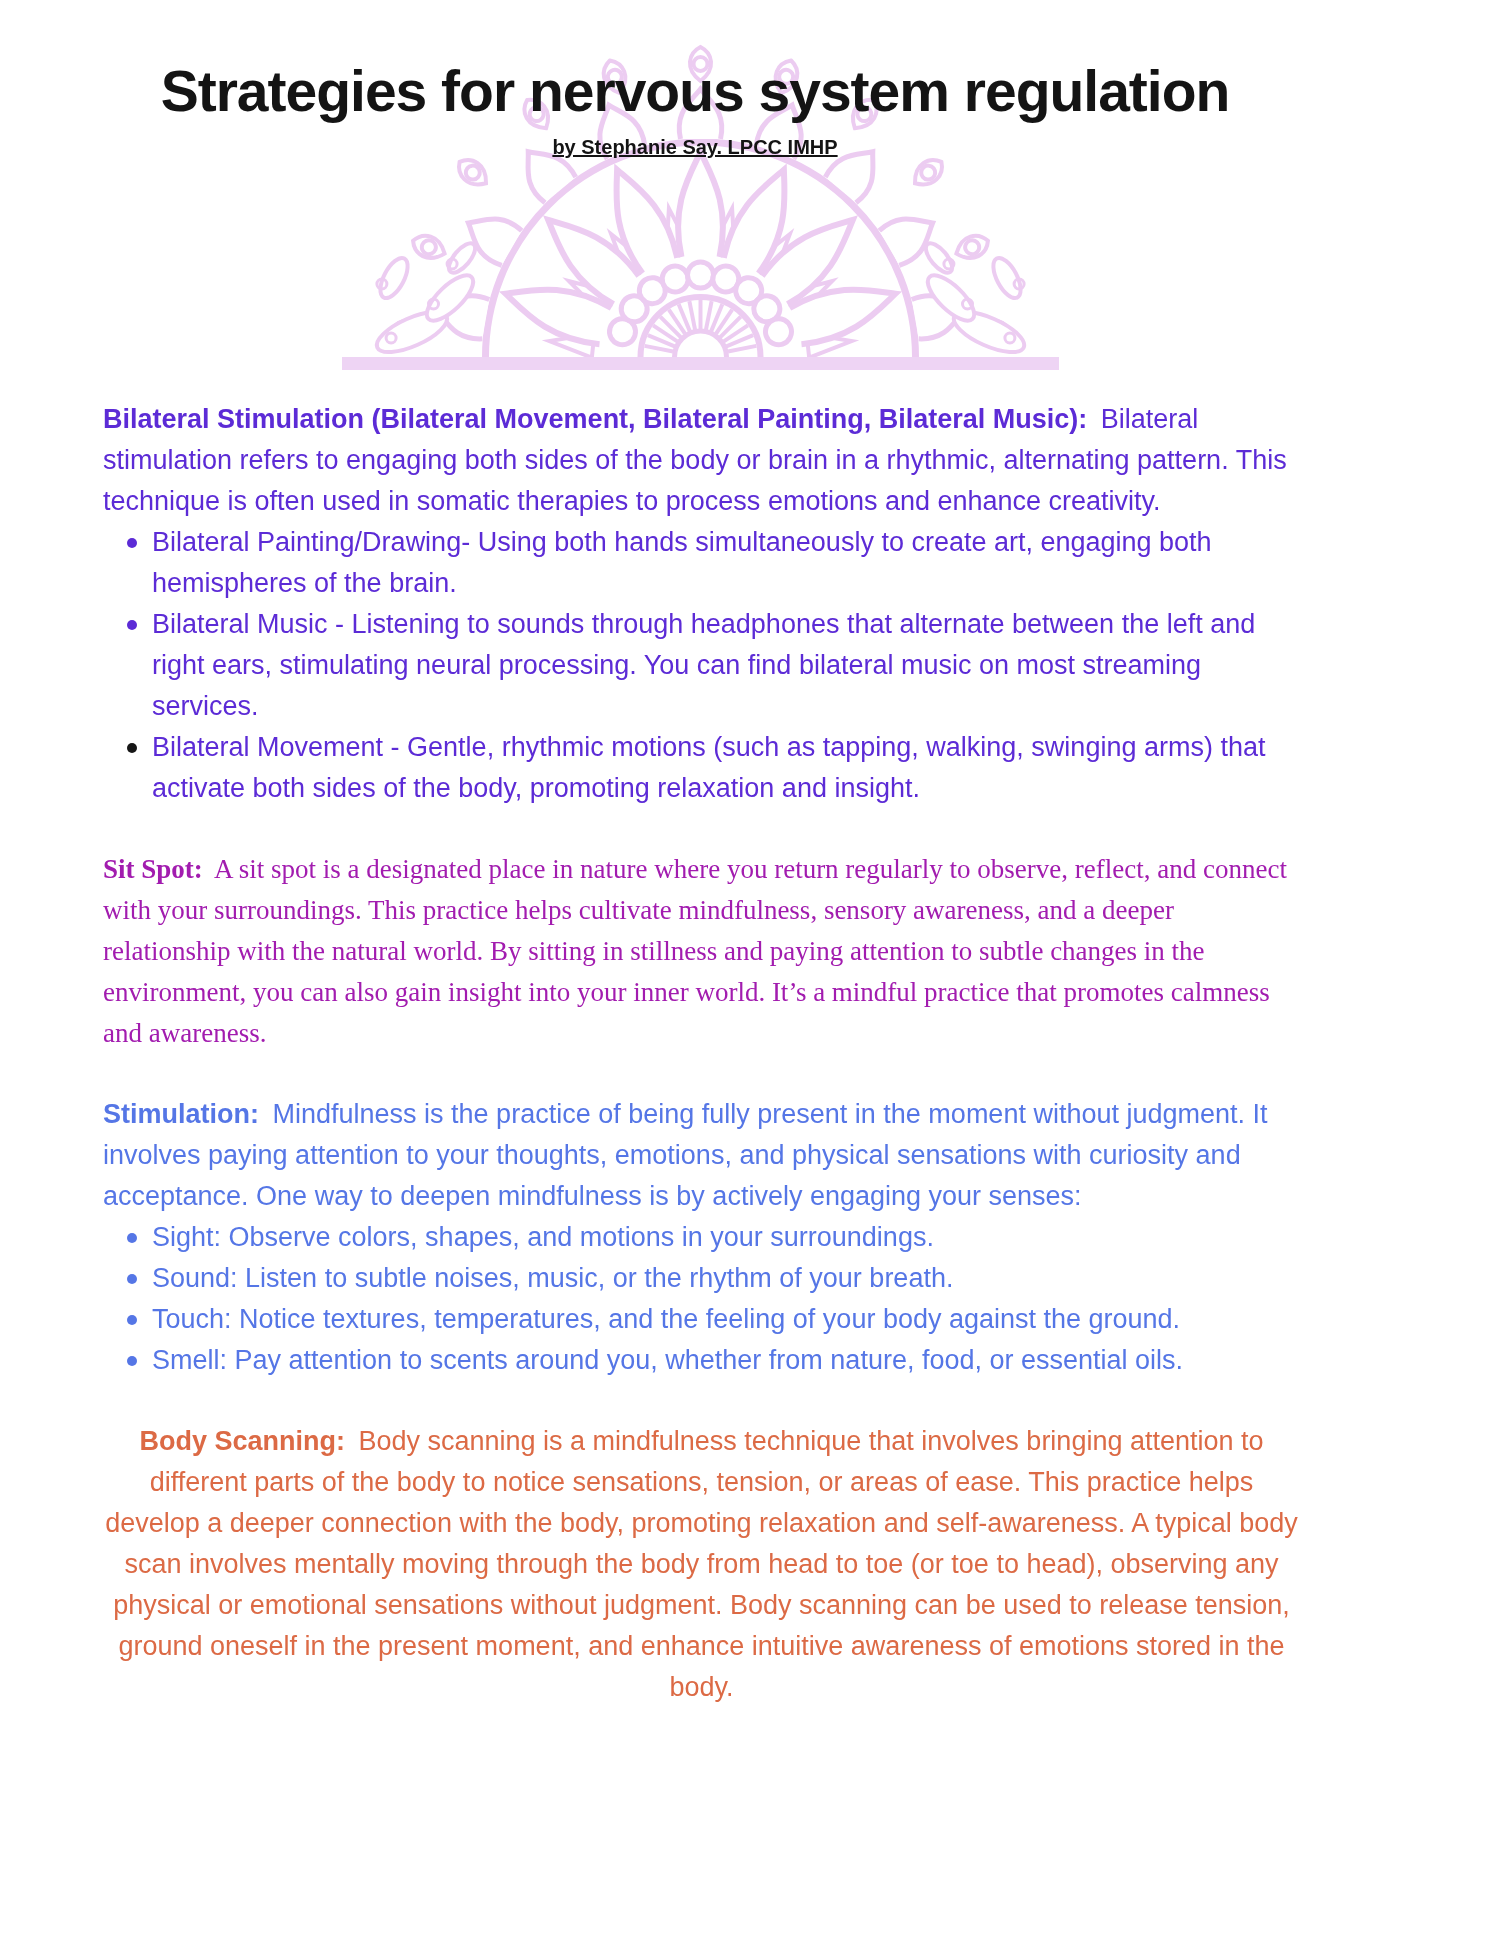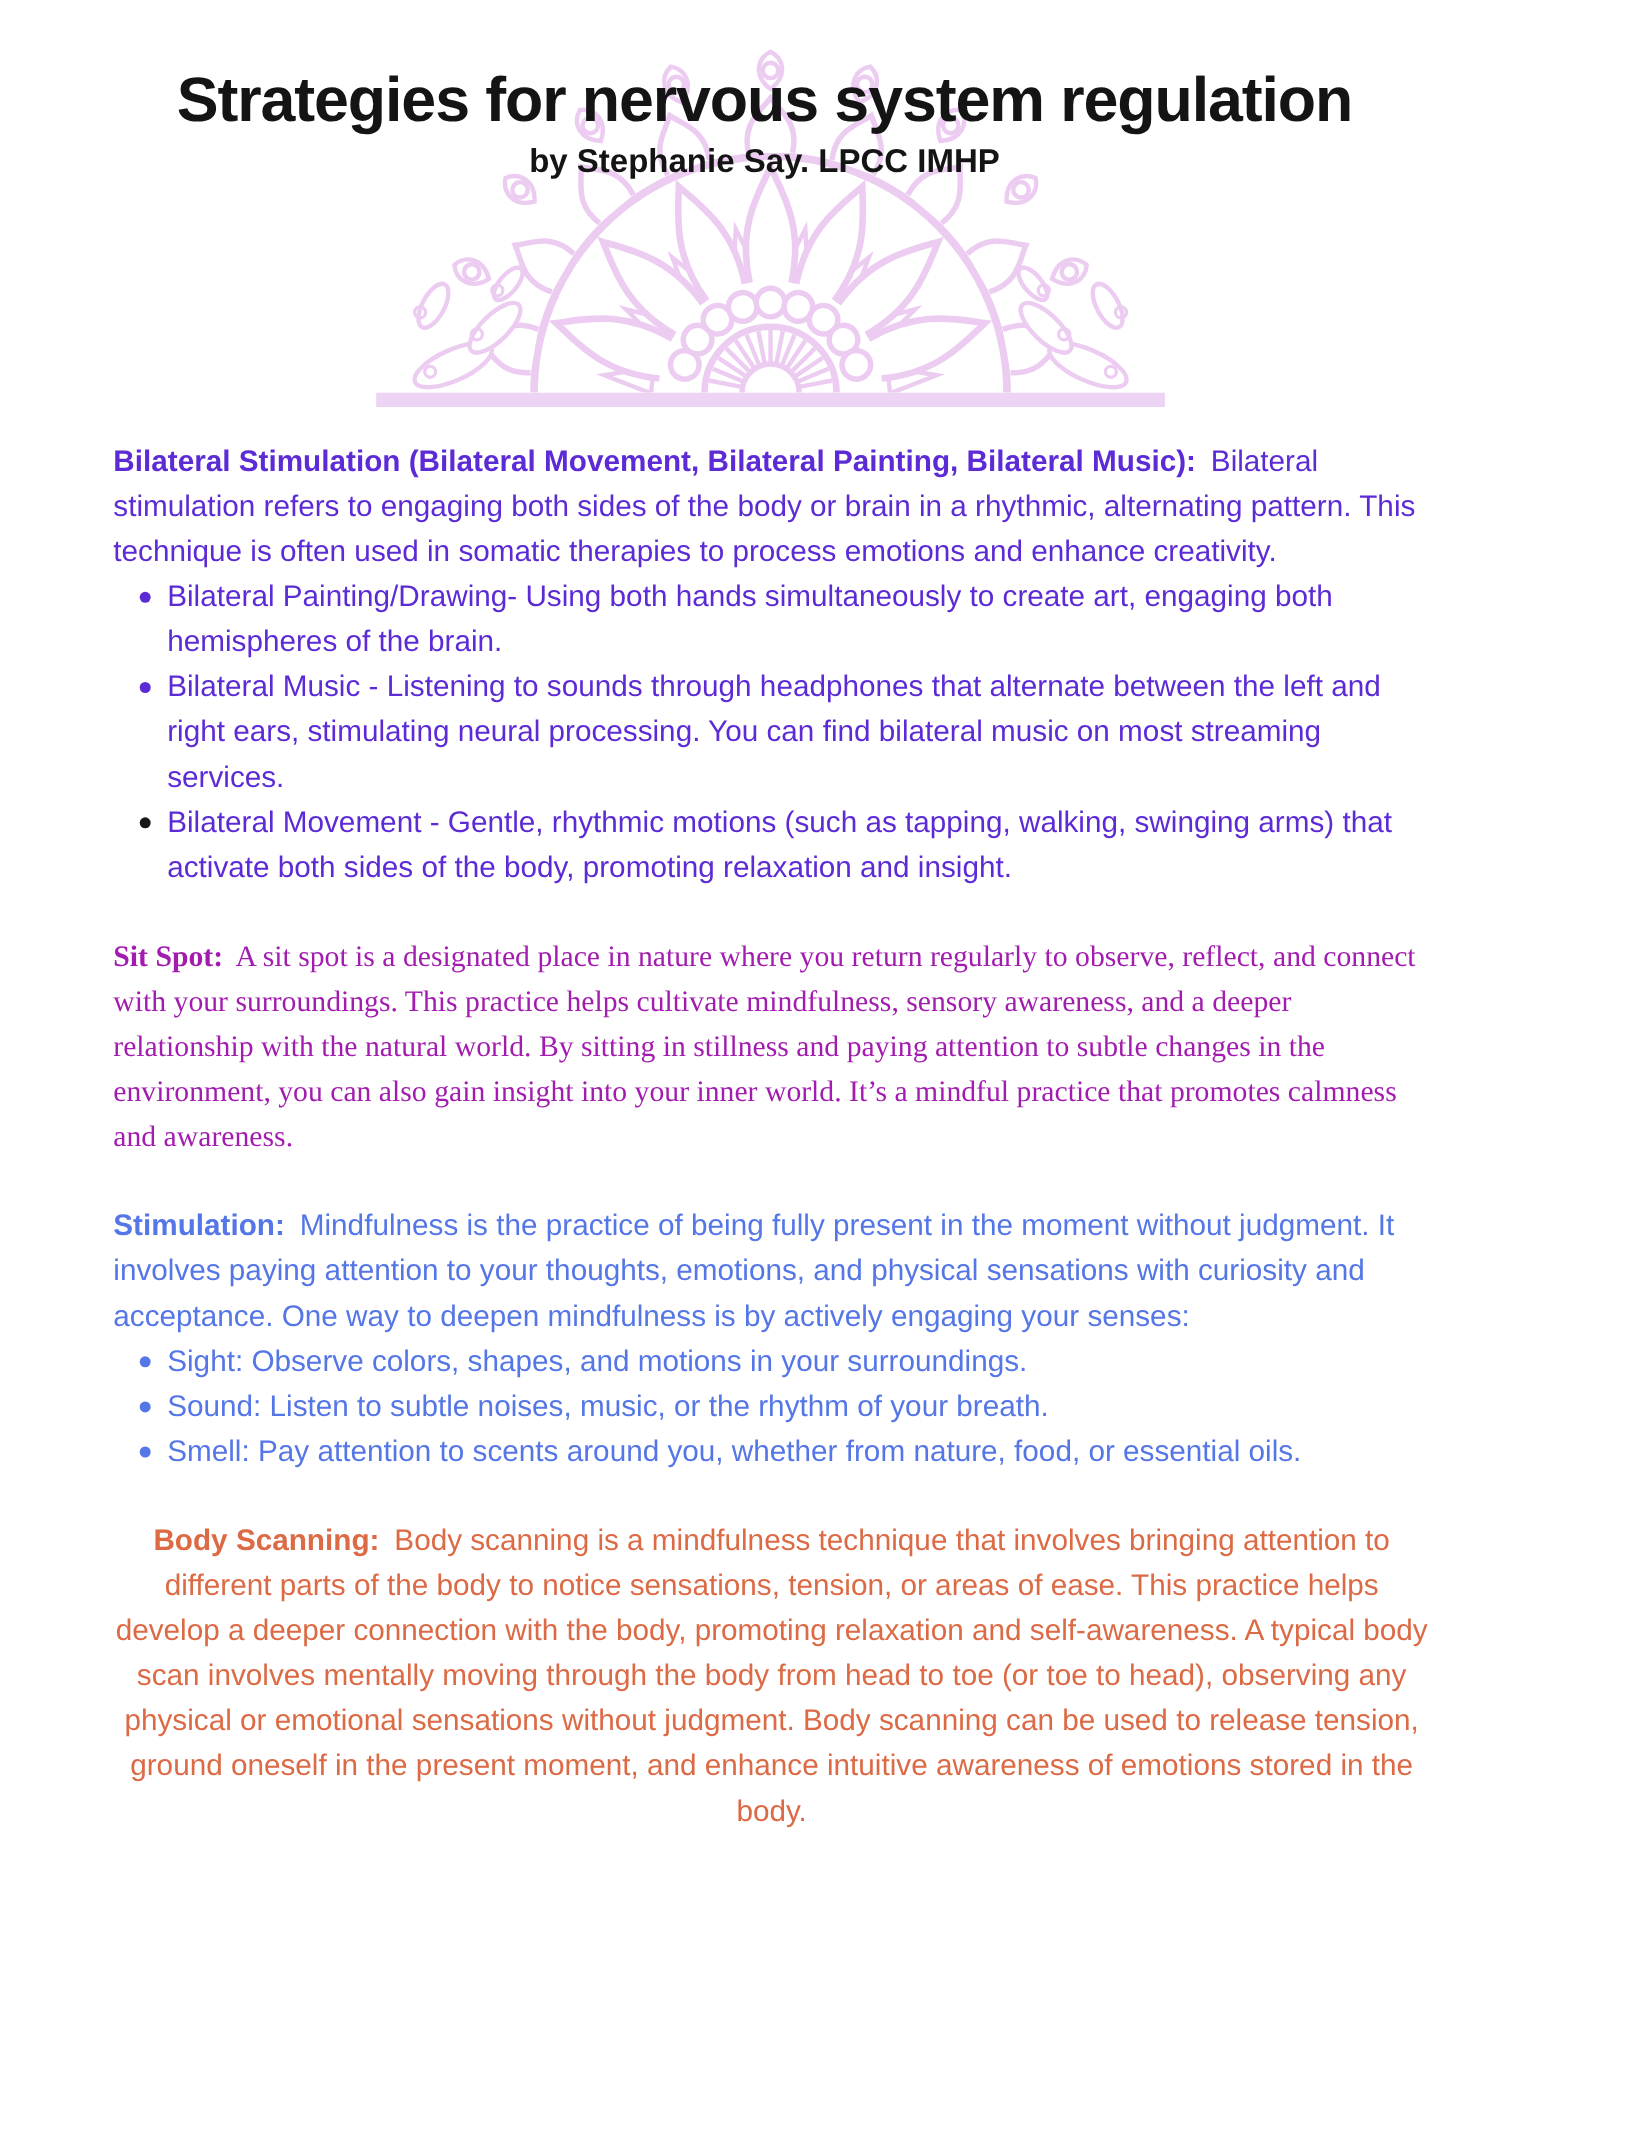--- a/index.html
+++ b/index.html
@@ -9,21 +9,21 @@
 
   
   .header{position:relative;width:1200px;height:375px;margin-left:95px;text-align:center;}
   .mandala-wrap{position:absolute;left:247px;top:36px;width:717px;height:321px;
                 overflow:hidden;z-index:0;}
   .mandala-wrap svg{display:block;}
   .base-bar{position:absolute;left:247px;top:357px;width:717px;height:13px;z-index:1;}
   .title{position:relative;z-index:2;margin:0;padding-top:60px;
          font-size:57px;line-height:62px;font-weight:bold;letter-spacing:-1px;color:#141414;}
   .subtitle{position:relative;z-index:2;margin:8px 0 0 0;
-            font-size:30px;line-height:34px;font-weight:bold;color:#141414;}
+            font-size:20px;line-height:34px;font-weight:bold;color:#141414;text-decoration:underline;}
 
   
   .content{position:relative;z-index:2;margin:24px 95px 0 103px;max-width:1312px;
            font-size:27px;line-height:41px;}
   section + section{margin-top:40px;}
   .para{margin:0;}
   .para strong{font-weight:bold;margin-right:6px;}
   ul.bullets{list-style:none;margin:0;padding:0;}
   ul.bullets li{position:relative;padding-left:49px;}
   ul.bullets .dot{position:absolute;left:24px;top:16px;width:10px;height:10px;border-radius:50%;}
@@ -289,20 +289,24 @@
         <li style="color: rgb(85, 118, 230);">
           <span class="dot" style="background: rgb(85, 118, 230);"></span>
           <span>Sight: Observe colors, shapes, and motions in your surroundings.</span>
         </li>
         <li style="color: rgb(85, 118, 230);">
           <span class="dot" style="background: rgb(85, 118, 230);"></span>
           <span>Sound: Listen to subtle noises, music, or the rhythm of your breath.</span>
         </li>
         <li style="color: rgb(85, 118, 230);">
           <span class="dot" style="background: rgb(85, 118, 230);"></span>
+          <span>Touch: Notice textures, temperatures, and the feeling of your body against the ground.</span>
+        </li>
+        <li style="color: rgb(85, 118, 230);">
+          <span class="dot" style="background: rgb(85, 118, 230);"></span>
           <span>Smell: Pay attention to scents around you, whether from nature, food, or essential oils.</span>
         </li>
       </ul>
     </section>
 
     <section>
       <p class="para" style="color: rgb(220, 106, 69); text-align: center;">
         <strong>Body Scanning:</strong>
         <span>Body scanning is a mindfulness technique that involves bringing attention to different parts of the body to notice sensations, tension, or areas of ease. This practice helps develop a deeper connection with the body, promoting relaxation and self-awareness. A typical body scan involves mentally moving through the body from head to toe (or toe to head), observing any physical or emotional sensations without judgment. Body scanning can be used to release tension, ground oneself in the present moment, and enhance intuitive awareness of emotions stored in the body.</span>
       </p>

